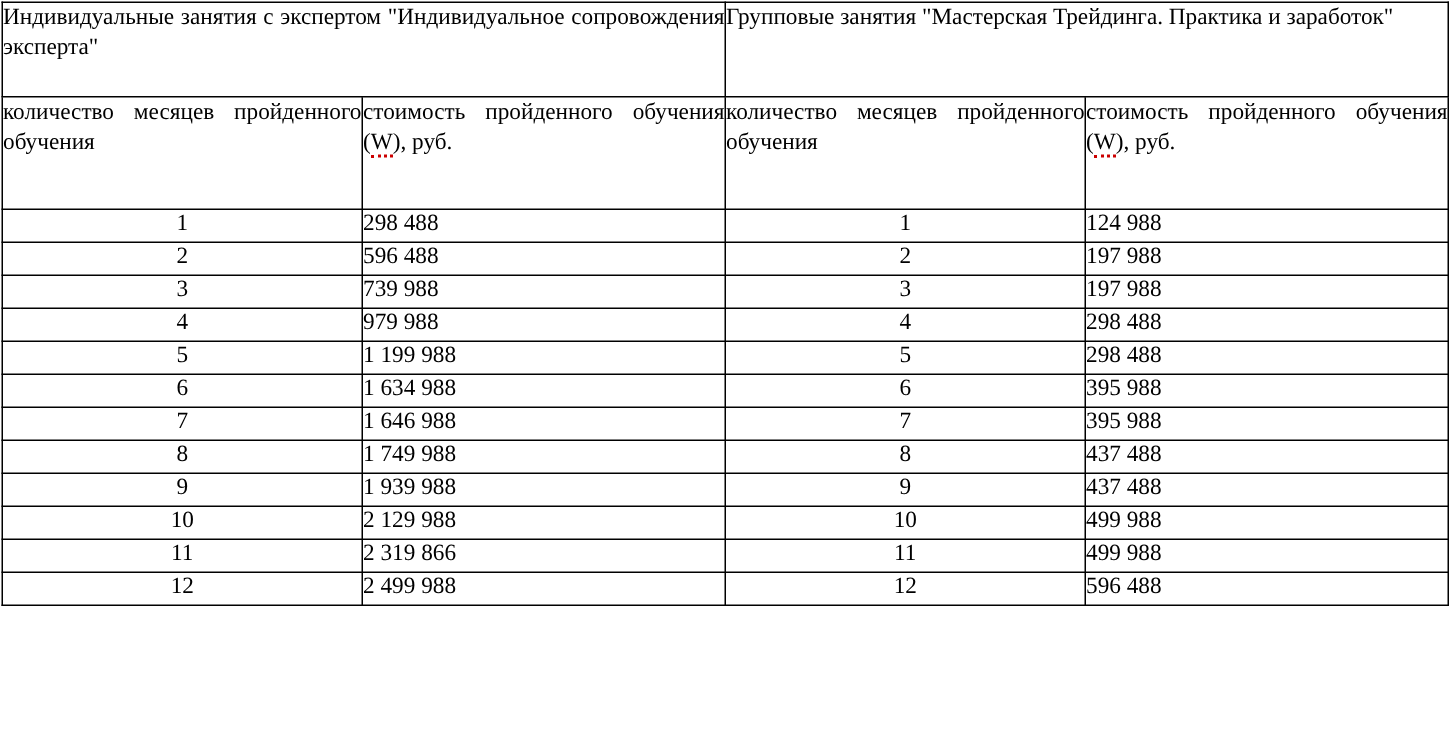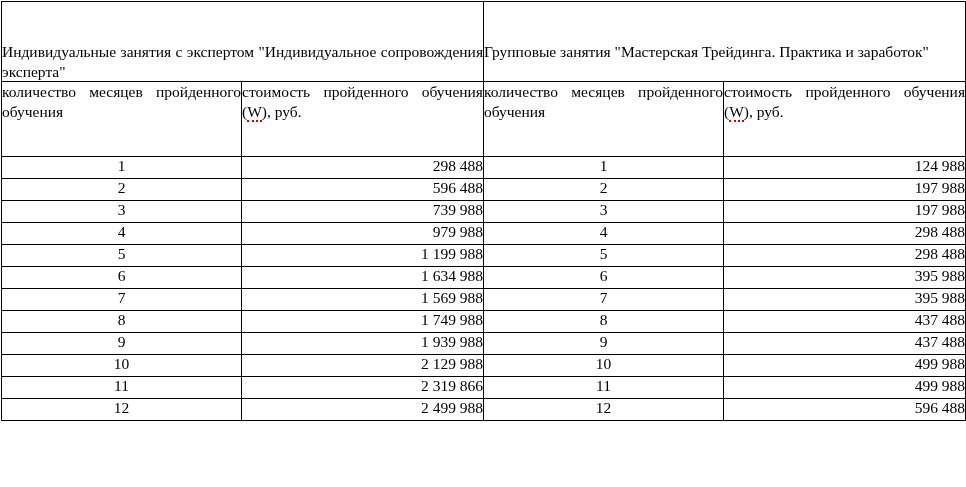--- a/index.html
+++ b/index.html
@@ -41,21 +41,20 @@
   .title-cell {
     padding: 6px 7px 7px 7px;
     height: 62px;
     vertical-align: top;
   }
   .title-text {
     text-align: justify;
     text-align-last: left;
     line-height: 1.26;
     hyphens: none;
-    margin-top: 40px;
   }
   .head-cell {
     padding: 6px 7px 8px 7px;
     height: 74px;
     vertical-align: top;
   }
   .head-text {
     text-align: justify;
     text-align-last: left;
     line-height: 1.28;
@@ -65,21 +64,21 @@
     padding-bottom: 0px;
   }
   .num-cell {
     text-align: center;
     padding: 1px 4px 2px 4px;
     height: 21px;
     line-height: 1.18;
     vertical-align: middle;
   }
   .price-cell {
-    text-align: right;
+    text-align: left;
     padding: 1px 4px 2px 4px;
     height: 21px;
     line-height: 1.18;
     vertical-align: middle;
   }
 </style>
 </head>
 <body>
 
 <div class="page">
@@ -145,21 +144,21 @@
         <td class="price-cell">298 488</td>
       </tr>
       <tr>
         <td class="num-cell">6</td>
         <td class="price-cell">1 634 988</td>
         <td class="num-cell">6</td>
         <td class="price-cell">395 988</td>
       </tr>
       <tr>
         <td class="num-cell">7</td>
-        <td class="price-cell">1 569 988</td>
+        <td class="price-cell">1 646 988</td>
         <td class="num-cell">7</td>
         <td class="price-cell">395 988</td>
       </tr>
       <tr>
         <td class="num-cell">8</td>
         <td class="price-cell">1 749 988</td>
         <td class="num-cell">8</td>
         <td class="price-cell">437 488</td>
       </tr>
       <tr>

